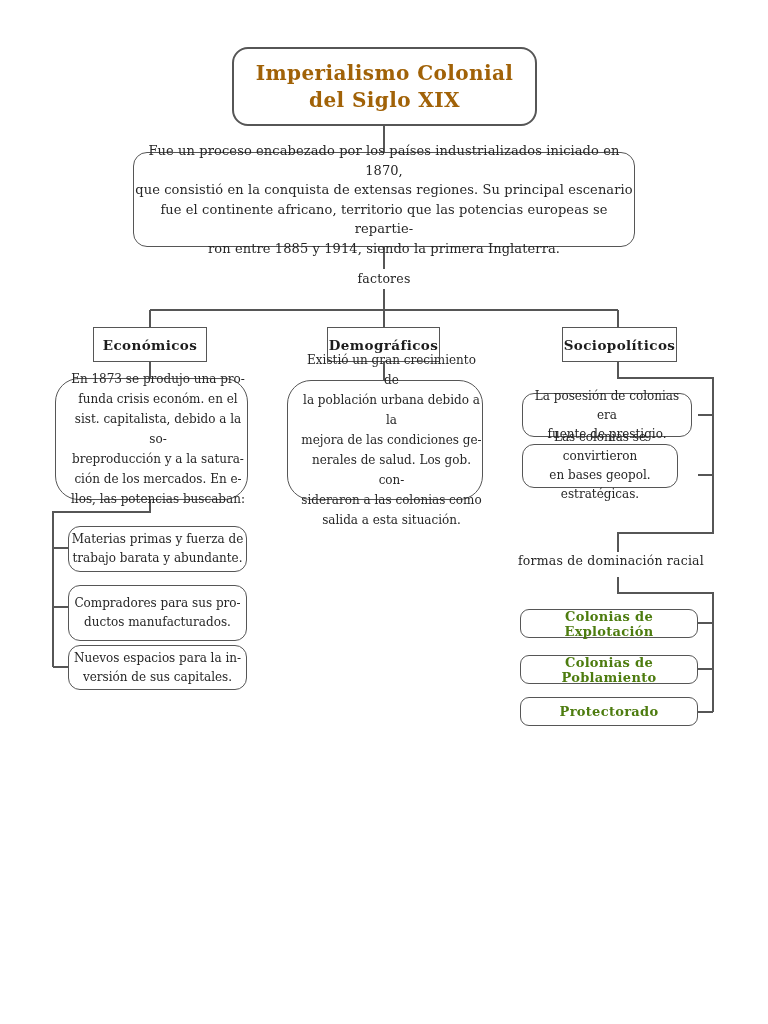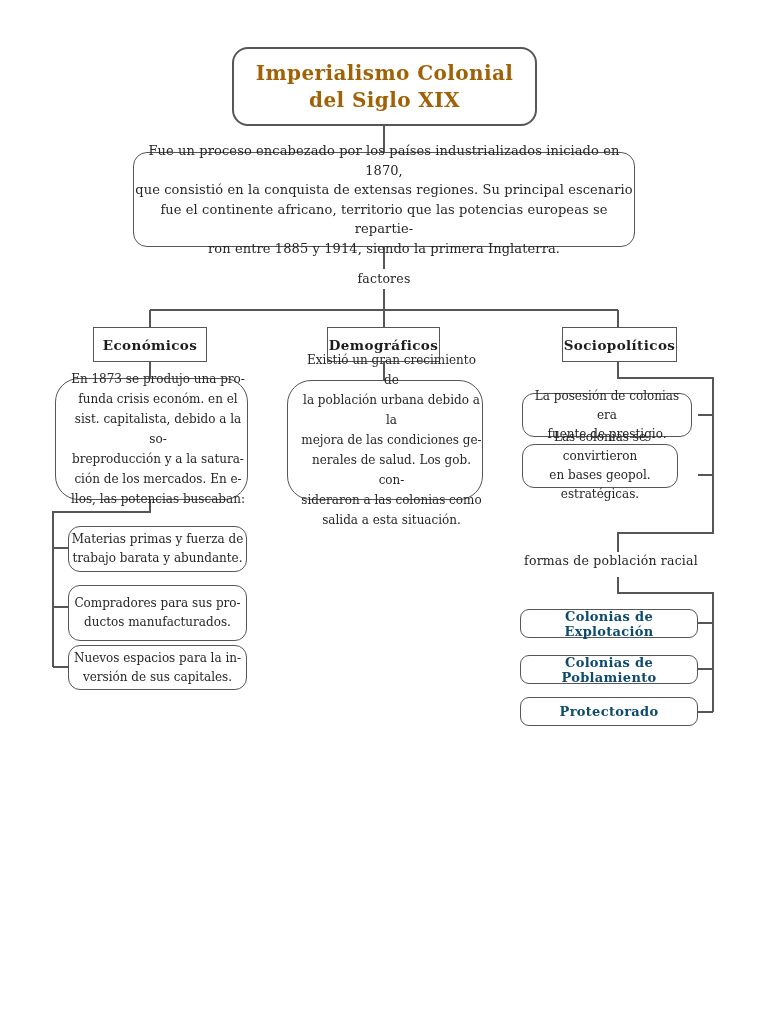--- a/index.html
+++ b/index.html
@@ -77,21 +77,21 @@
   }
   .econ-item-1{left:68px;top:526px;width:179px;height:46px;}
   .econ-item-2{left:68px;top:585px;width:179px;height:56px;}
   .econ-item-3{left:68px;top:645px;width:179px;height:45px;}
   .socio-item-1{left:522px;top:393px;width:170px;height:44px;}
   .socio-item-2{left:522px;top:437px;width:156px;height:44px;margin-top:7px;}
   .dom-box{
     left:520px;width:178px;height:29px;
     border-radius:9px;
     font-size:13px;font-weight:bold;letter-spacing:0.3px;
-    color:#0c4a6e;
+    color:#4d7c0f;
   }
   .dom-item-1{top:609px;}
   .dom-item-2{top:655px;}
   .dom-item-3{top:697px;}
 </style>
 </head>
 <body>
 
 <div class="page">
 
@@ -173,21 +173,21 @@
   </div>
   <div class="box item-box econ-item-2">
     <span class="multiline">Compradores para sus pro-
 ductos manufacturados.</span>
   </div>
   <div class="box item-box econ-item-3">
     <span class="multiline">Nuevos espacios para la in-
 versión de sus capitales.</span>
   </div>
 
-  <div class="free-label dominacion-label">formas de población racial</div>
+  <div class="free-label dominacion-label">formas de dominación racial</div>
 
   <div class="box dom-box dom-item-1">
     <span>Colonias de Explotación</span>
   </div>
   <div class="box dom-box dom-item-2">
     <span>Colonias de Poblamiento</span>
   </div>
   <div class="box dom-box dom-item-3">
     <span>Protectorado</span>
   </div>

